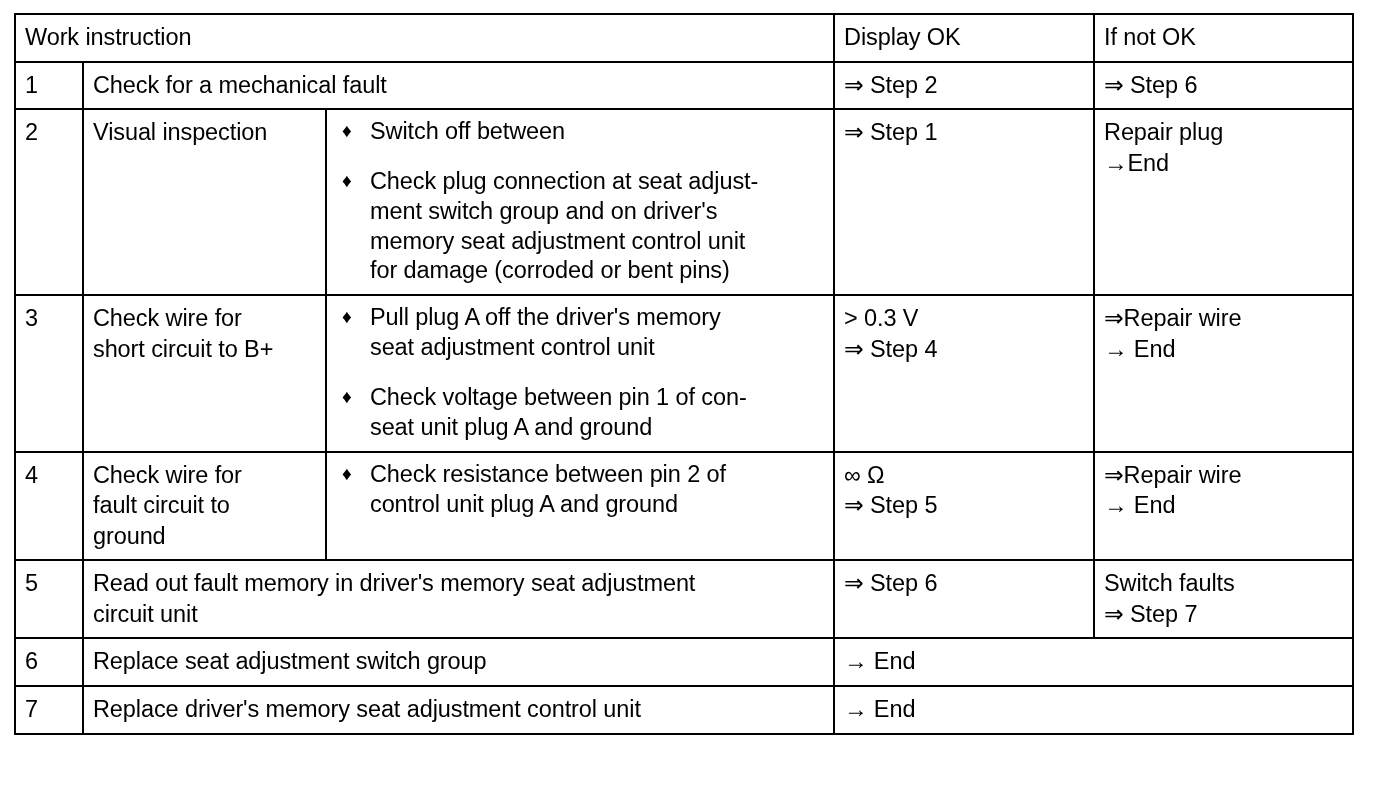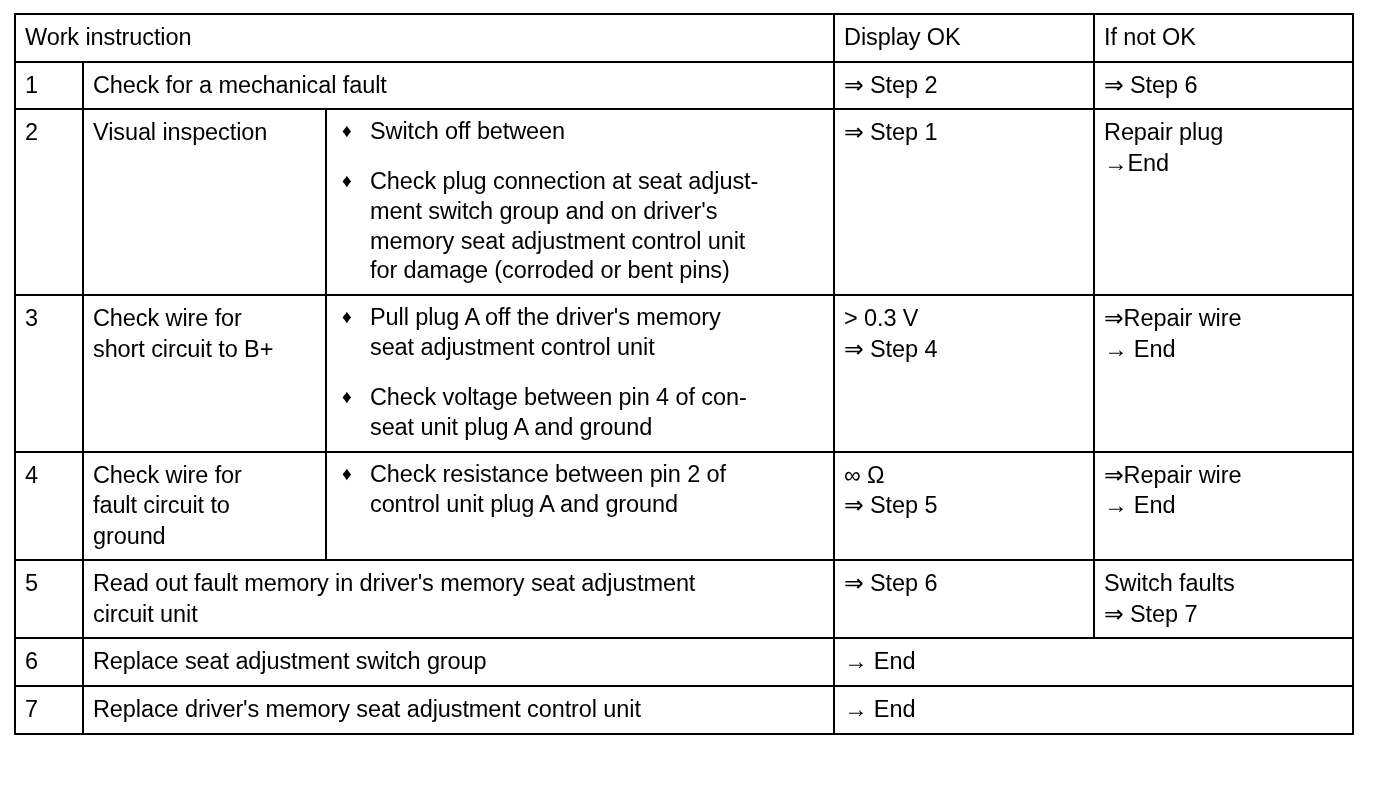--- a/index.html
+++ b/index.html
@@ -148,21 +148,21 @@
           </td>
           <td>
             <ul class="bullets">
               <li class="lines tight">
                 <span class="dia">♦</span>
                 <span>Pull plug A off the driver's memory</span>
                 <span>seat adjustment control unit</span>
               </li>
               <li class="lines tight">
                 <span class="dia">♦</span>
-                <span>Check voltage between pin 4 of con-</span>
+                <span>Check voltage between pin 1 of con-</span>
                 <span>seat unit plug A and ground</span>
               </li>
             </ul>
           </td>
           <td class="lines tight">
             <span>&gt; 0.3 V</span>
             <span>⇒ Step 4</span>
           </td>
           <td class="lines tight">
             <span>⇒Repair wire</span>

